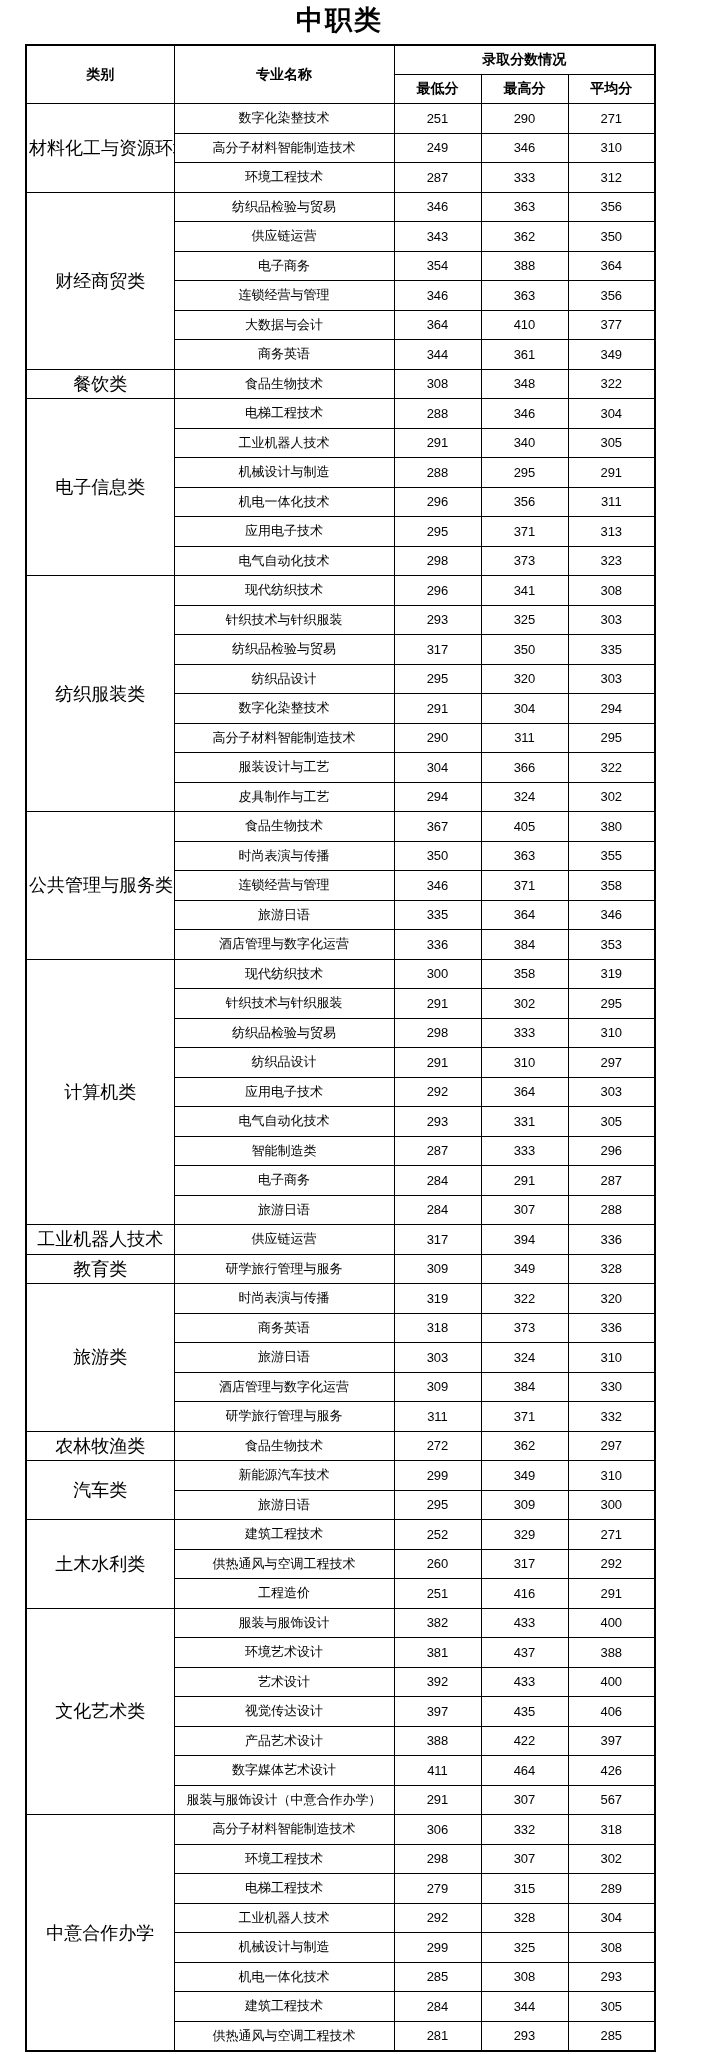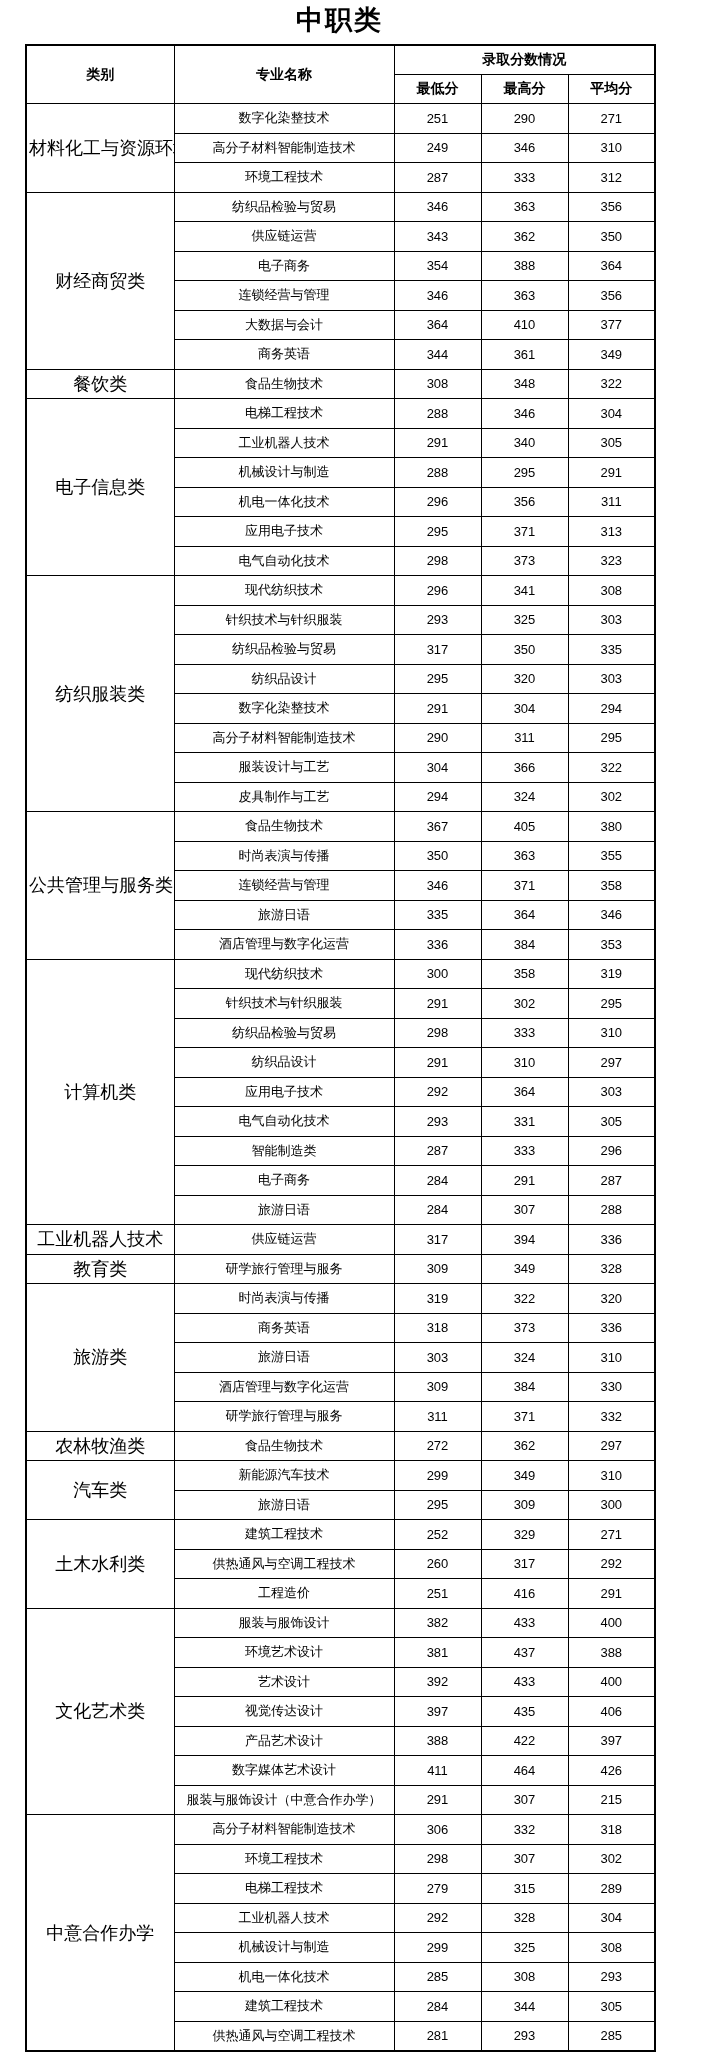--- a/index.html
+++ b/index.html
@@ -415,21 +415,21 @@
         <tr>
           <td>数字媒体艺术设计</td>
           <td>411</td>
           <td>464</td>
           <td>426</td>
         </tr>
         <tr>
           <td>服装与服饰设计（中意合作办学）</td>
           <td>291</td>
           <td>307</td>
-          <td>215</td>
+          <td>567</td>
         </tr>
         <tr>
           <td rowspan="8" class="cat">中意合作办学</td>
           <td>高分子材料智能制造技术</td>
           <td>306</td>
           <td>332</td>
           <td>318</td>
         </tr>
         <tr>
           <td>环境工程技术</td>

